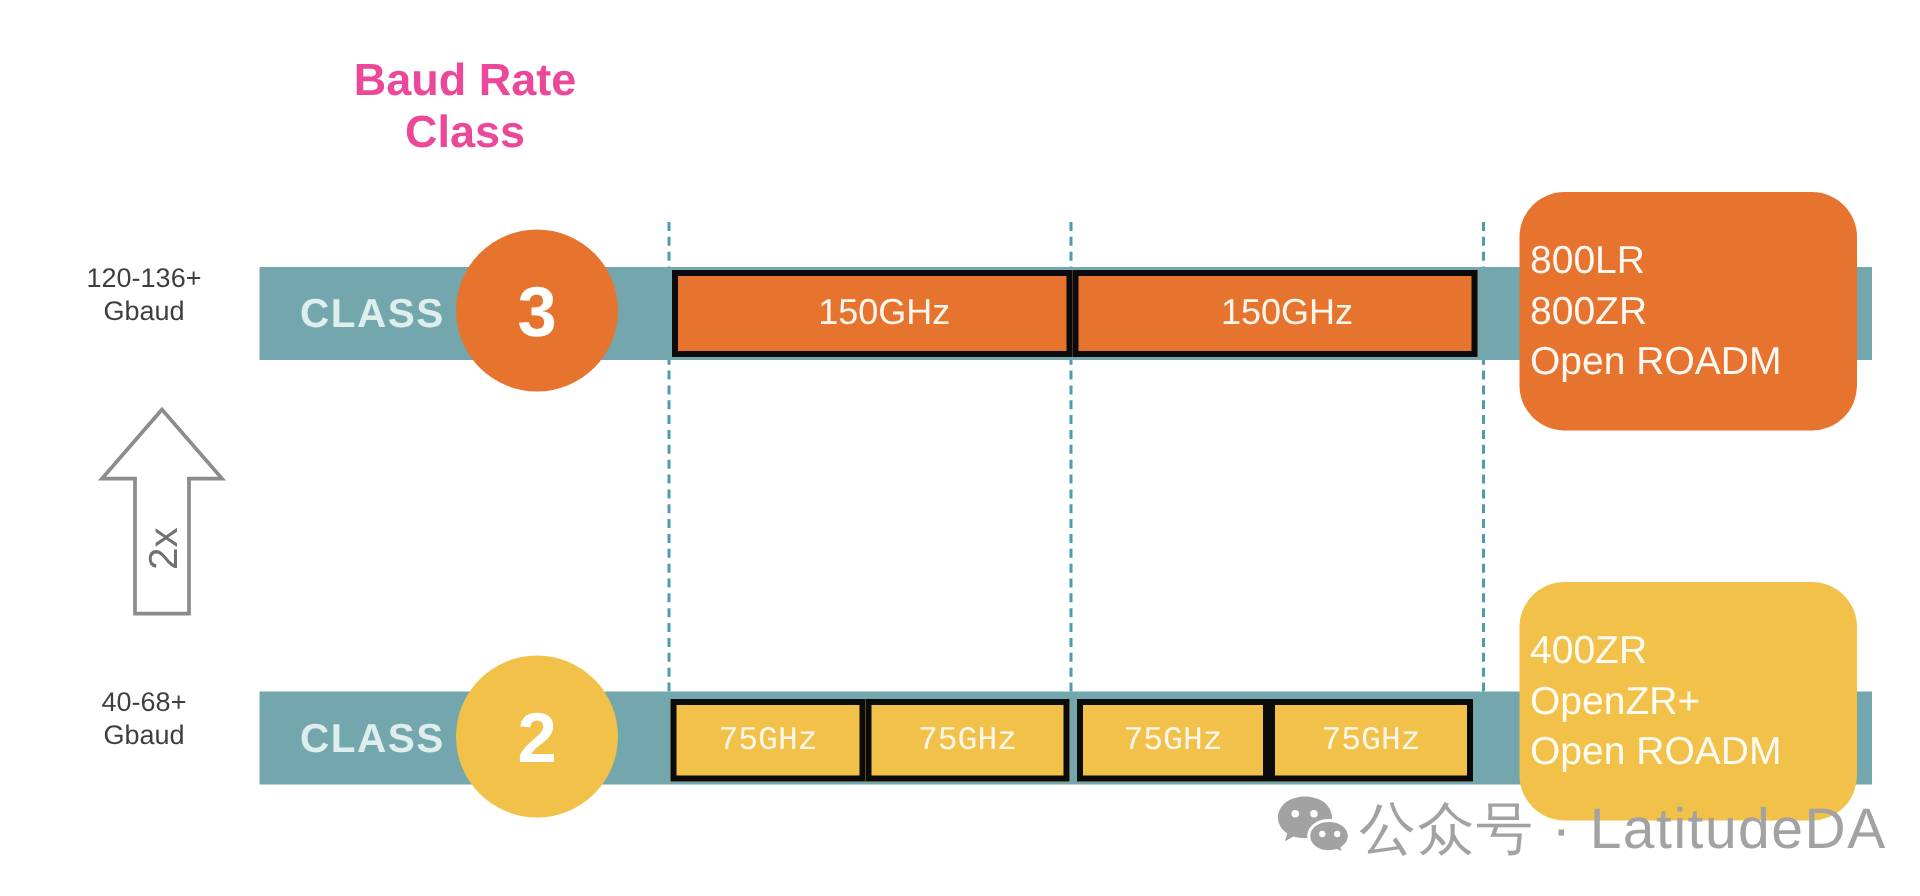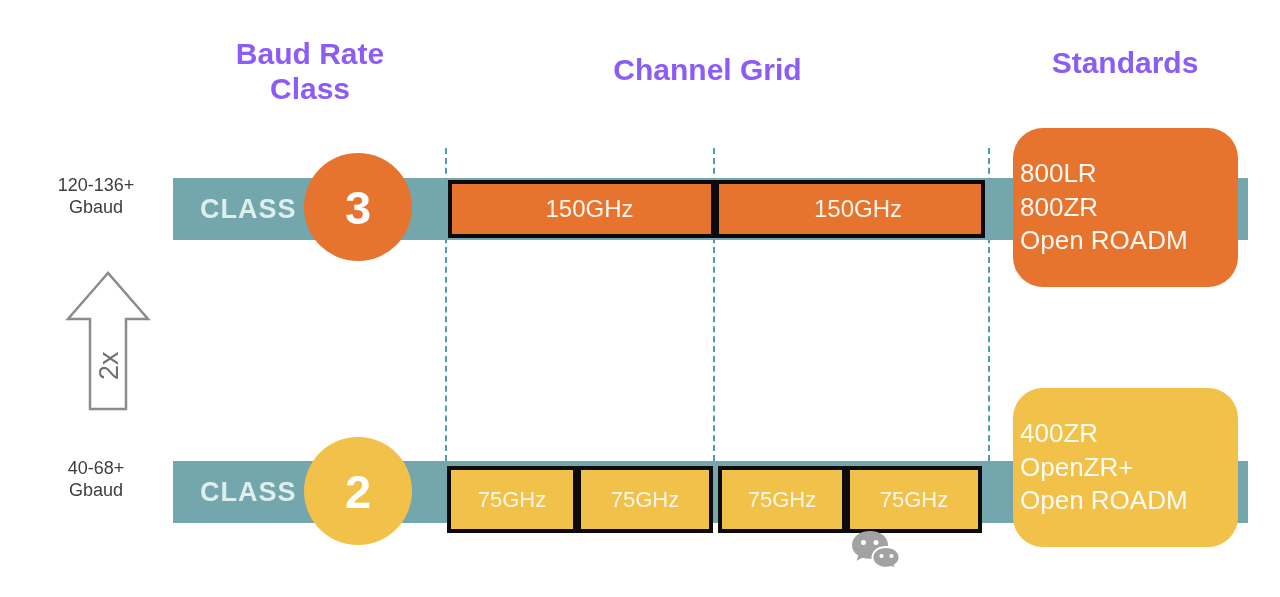--- a/index.html
+++ b/index.html
@@ -3,52 +3,50 @@
 <meta charset="utf-8">
 <style>
   html,body{margin:0;padding:0;background:#fff;}
   .stage{
     position:relative;width:1280px;height:597px;background:#ffffff;
     font-family:"Liberation Sans","DejaVu Sans",sans-serif;overflow:hidden;
   }
   .abs{position:absolute;}
   .multiline{white-space:pre-line;}
   
-  .hdr{color:#8b5cf6;font-weight:bold;font-size:30px;line-height:1.17;text-align:center;}
+  .hdr{color:#ec4899;font-weight:bold;font-size:30px;line-height:1.17;text-align:center;}
   
   .baud{color:#3e3e3e;font-size:18px;line-height:1.22;text-align:center;}
   
   .bar{left:173px;width:1075px;height:62px;background:var(--teal);z-index:2;display:flex;align-items:center;}
   .class-word{color:#ddeeec;font-weight:bold;font-size:27px;letter-spacing:1px;padding-left:27px;}
   
   .circle{width:108px;height:108px;border-radius:50%;z-index:4;display:flex;align-items:center;justify-content:center;
           color:#fff;font-weight:bold;font-size:47px;left:304px;}
   
   .dash{top:148px;height:313px;width:0;border-left:2px dashed var(--dash);z-index:1;}
   
   .chbox{border:4px solid #0b0b0b;z-index:3;display:flex;align-items:center;justify-content:center;
          color:#fdf6ec;font-size:24px;box-sizing:border-box;}
   .row1box{top:180px;height:58px;background:var(--orange);padding-left:16px;}
-  .row2box{top:466px;height:67px;background:var(--yellow);font-size:22px;}
+  .row2box{top:466px;height:55px;background:var(--yellow);font-size:22px;font-family:Liberation Mono, monospace;}
   
   .stdbox{left:1013px;width:225px;height:159px;border-radius:30px;z-index:4;display:flex;align-items:center;
           color:rgba(255,255,255,0.95);font-size:26px;line-height:1.3;padding-left:7px;box-sizing:border-box;}
   
   .wm-text{color:#a2a2a2;font-size:38px;letter-spacing:1px;z-index:10;}
   svg{display:block;}
 </style>
 </head>
 <body>
 
 <div class="stage">
 
   <div class="abs hdr multiline" style="left:200px;top:36px;width:220px;">Baud Rate
 Class</div>
-  <div class="abs hdr" style="left:555px;top:52px;width:305px;">Channel Grid</div>
-  <div class="abs hdr" style="left:1015px;top:45px;width:220px;">Standards</div>
 
   <div class="abs dash" style="left:445px;"></div>
   <div class="abs dash" style="left:713px;"></div>
   <div class="abs dash" style="left:988px;"></div>
 
   <div class="abs baud multiline" style="left:22px;top:175px;width:148px;">120-136+
 Gbaud</div>
 
   <div class="abs bar" style="top:178px;">
     <span class="class-word">CLASS</span>
@@ -115,14 +113,15 @@
         <path d="M36,18 c-8,0 -13.5,4.7 -13.5,10.4 0,5.8 5.5,10.4 13.5,10.4 1.9,0 3.8,-0.3 5.4,-0.8 l4.6,2.4 -1.3,-4.1 c2.9,-1.9 4.8,-4.7 4.8,-7.9 C49.5,22.7 44,18 36,18 Z" stroke="#ffffff" stroke-width="2"></path>
       </g>
       <g fill="#ffffff">
         <circle cx="13.5" cy="13.5" r="2.5"></circle>
         <circle cx="26" cy="13.5" r="2.5"></circle>
         <circle cx="31.5" cy="27" r="2.1"></circle>
         <circle cx="41.5" cy="27" r="2.1"></circle>
       </g>
     </svg>
   </div>
+  <div class="abs wm-text" style="left:906px;top:527px;">公众号 · LatitudeDA</div>
 
 </div>
 
 </body></html>

